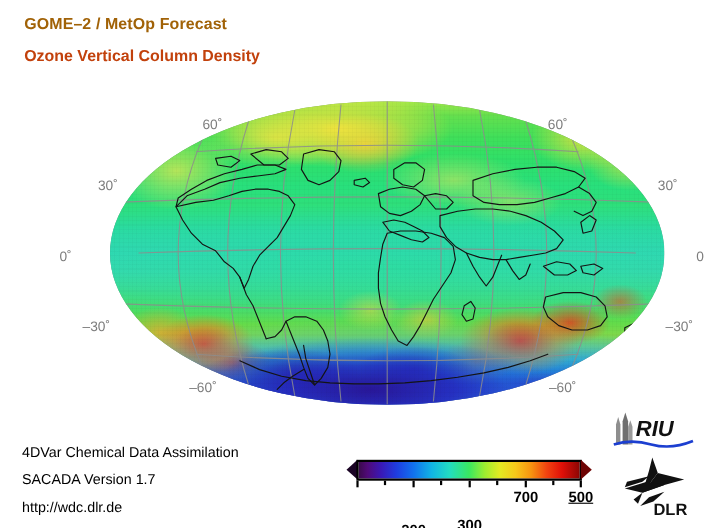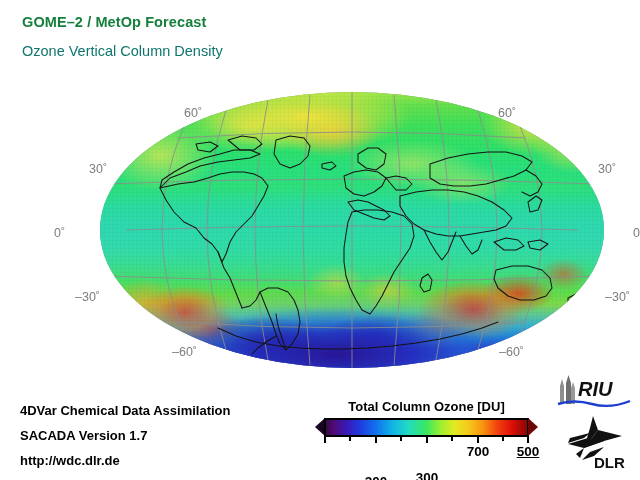--- a/index.html
+++ b/index.html
@@ -15,38 +15,38 @@
     font-family: "Liberation Sans", sans-serif;
     overflow: hidden;
   }
 
   
   .hdr-line1-left {
     position: absolute;
     left: 22px; top: 14px;
     font-size: 14.5px;
     font-weight: bold;
-    color: #15803d;
+    color: #a16207;
     letter-spacing: 0.1px;
     white-space: nowrap;
   }
   .hdr-line1-right {
     position: absolute;
     right: 20px; top: 14px;
     font-size: 14.5px;
     font-weight: bold;
     color: #000;
     white-space: nowrap;
   }
   .hdr-line2 {
     position: absolute;
     left: 22px; top: 43px;
     font-size: 14.5px;
-    font-weight: normal;
-    color: #0f766e;
+    font-weight: bold;
+    color: #c2410c;
     white-space: nowrap;
   }
 
   
   #map-area {
     position: absolute;
     left: 0; top: 80px;
     width: 640px; height: 300px; margin-left: 32px;
   }
   #globe-wrap {
@@ -147,21 +147,21 @@
     font-size: 12.5px;
     color: #7c7c7c;
     white-space: nowrap;
   }
 
   
   .foot-line {
     position: absolute;
     left: 20px;
     font-size: 13px;
-    font-weight: bold;
+    font-weight: normal;
     color: #000;
     white-space: nowrap;
   }
   #foot1 { top: 403px; }
   #foot2 { top: 428px; }
   #foot3 { top: 453px; }
 
   
   #cbar-title {
     position: absolute;
@@ -352,21 +352,20 @@
     <div class="lat-label" style="left:566px; top:82px;">30˚</div>
     <div class="lat-label" style="left:601px; top:146px;">0˚</div>
     <div class="lat-label" style="left:573px; top:210px;">–30˚</div>
     <div class="lat-label" style="left:467px; top:265px;">–60˚</div>
   </div>
 
   <div class="foot-line" id="foot1">4DVar Chemical Data Assimilation</div>
   <div class="foot-line" id="foot2">SACADA Version 1.7</div>
   <div class="foot-line" id="foot3">http://wdc.dlr.de</div>
 
-  <div id="cbar-title">Total Column Ozone [DU]</div>
 
   <div id="cbar-block">
     <div class="cbar-cap" id="cap-left"></div>
     <div id="cbar-grad"></div>
     <div class="cbar-cap" id="cap-right"></div>
   </div>
 
   <div id="cbar-ticks">
     <div class="tick major" style="left:0px;"></div>
     <div class="tick minor" style="left:25px;"></div>

